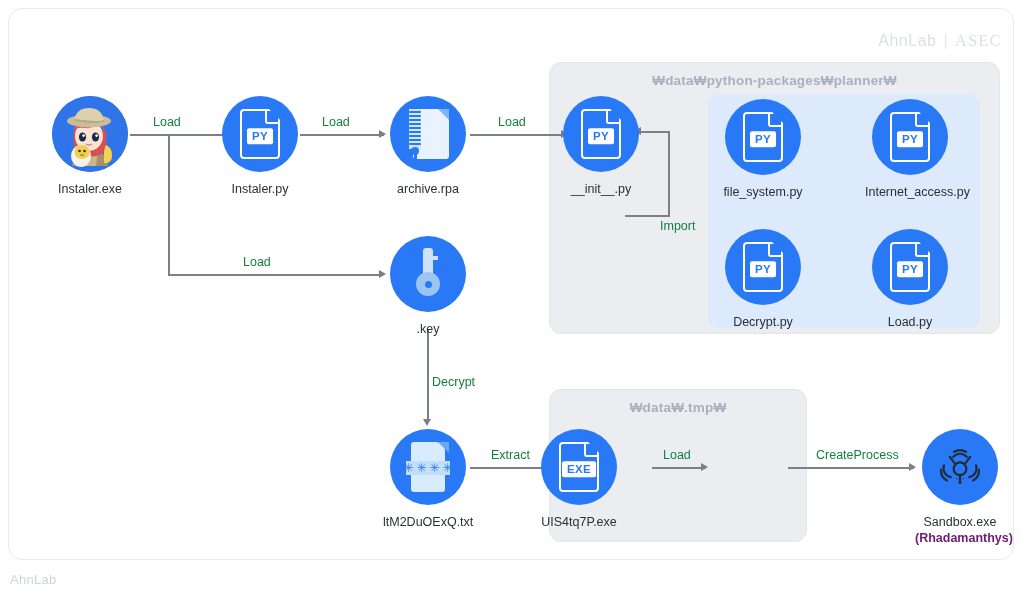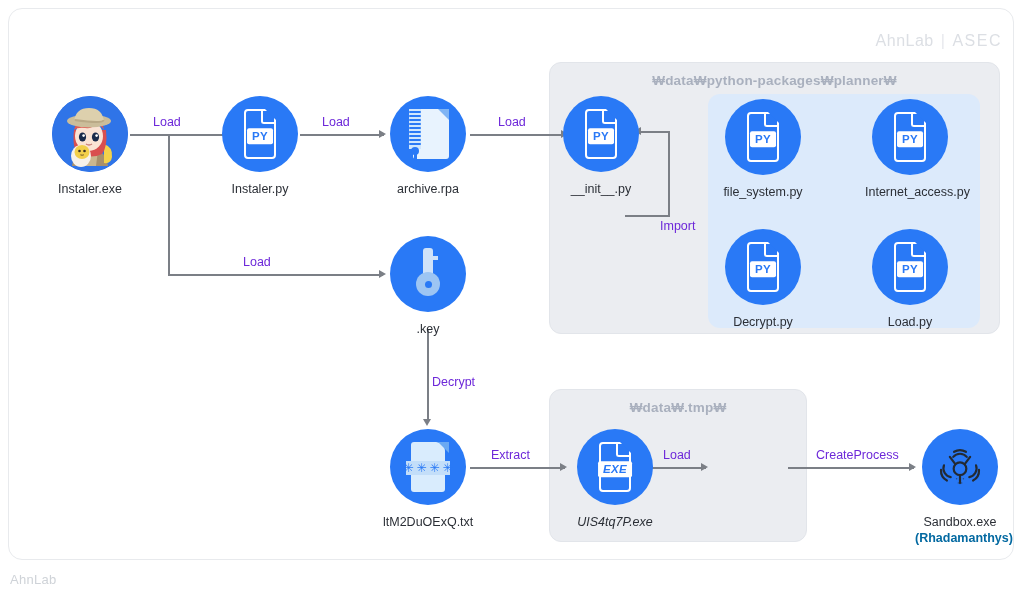--- a/index.html
+++ b/index.html
@@ -16,21 +16,21 @@
     background:#ffffff;border:1px solid #e8eaed;border-radius:14px;
     box-sizing:border-box;
   }
 
   .brand{
     position:absolute;right:22px;top:32px;
     font-size:16px;letter-spacing:.5px;color:#dcdfe4;
     white-space:nowrap;user-select:none;
   }
   .brand .sep{color:#e6e8ec;margin:0 7px;font-weight:300;}
-  .brand .asec{font-family:Liberation Sans, sans-serif;letter-spacing:1.5px;}
+  .brand .asec{font-family:Liberation Serif, serif;letter-spacing:1.5px;}
 
   .footer{
     position:absolute;left:10px;top:572px;
     font-size:13px;color:#cfd3d8;letter-spacing:.3px;
   }
 
   
   .panel{position:absolute;border-radius:12px;box-sizing:border-box;}
   .panel.gray{background:#ebedf1;border:1px solid #e2e5ea;}
   .panel.blue{background:#dceafb;border:none;}
@@ -46,24 +46,24 @@
     width:76px;height:76px;border-radius:50%;
     background:#2979f6;margin:0 auto;position:relative;
     display:flex;align-items:center;justify-content:center;
     overflow:hidden;
   }
   .bubble.avatar{background:#2f74e8;}
   .node-label{
     margin-top:9px;font-size:12.5px;color:#2b2f36;
     line-height:1.35;white-space:nowrap;
   }
-  .node-sub{font-size:12.5px;color:#0369a1;font-weight:700;white-space:nowrap;}
-
-  
-  .fg{position:relative;width:32px;height:50px;}
+  .node-sub{font-size:12.5px;color:#701a75;font-weight:700;white-space:nowrap;}
+
+  
+  .fg{position:relative;width:40px;height:50px;}
   .fg .body{
     position:absolute;inset:0;border:2.2px solid #ffffff;border-radius:4px;
     box-sizing:border-box;
   }
   .fg .fold{
     position:absolute;right:-1px;top:-1px;width:0;height:0;
     border-left:13px solid transparent;border-top:13px solid #2979f6;
   }
   .fg .foldline{
     position:absolute;right:0px;top:0px;width:15px;height:15px;
@@ -155,21 +155,21 @@
     position:absolute;width:0;height:0;
     border-top:4.5px solid transparent;border-bottom:4.5px solid transparent;
   }
   .arw.r{border-left:7px solid #7b7f86;}
   .arw.l{border-right:7px solid #7b7f86;}
   .arw.d{
     border-left:4.5px solid transparent;border-right:4.5px solid transparent;
     border-top:7px solid #7b7f86;border-bottom:none;
   }
   .elab{
-    position:absolute;font-size:12.5px;color:#6d28d9;white-space:nowrap;
+    position:absolute;font-size:12.5px;color:#15803d;white-space:nowrap;
     background:transparent;
   }
 </style>
 </head>
 <body>
 
 <div id="canvas">
 
   <div class="card"></div>
 
@@ -381,21 +381,21 @@
             <i>✳</i>
             <i>✳</i>
             <i>✳</i>
             <i>✳</i>
           </div>
       </div>
     </div>
     <div class="node-label">ltM2DuOExQ.txt</div>
   </div>
 
-  <div class="node" style="left:570px;top:429px;font-style:italic;">
+  <div class="node" style="left:534px;top:429px;">
     <div class="bubble">
       <div class="fg">
           <div class="body"></div>
           <div class="fold"></div>
           <div class="foldline"></div>
         <span class="tag">EXE</span>
       </div>
     </div>
     <div class="node-label">UIS4tq7P.exe</div>
   </div>

